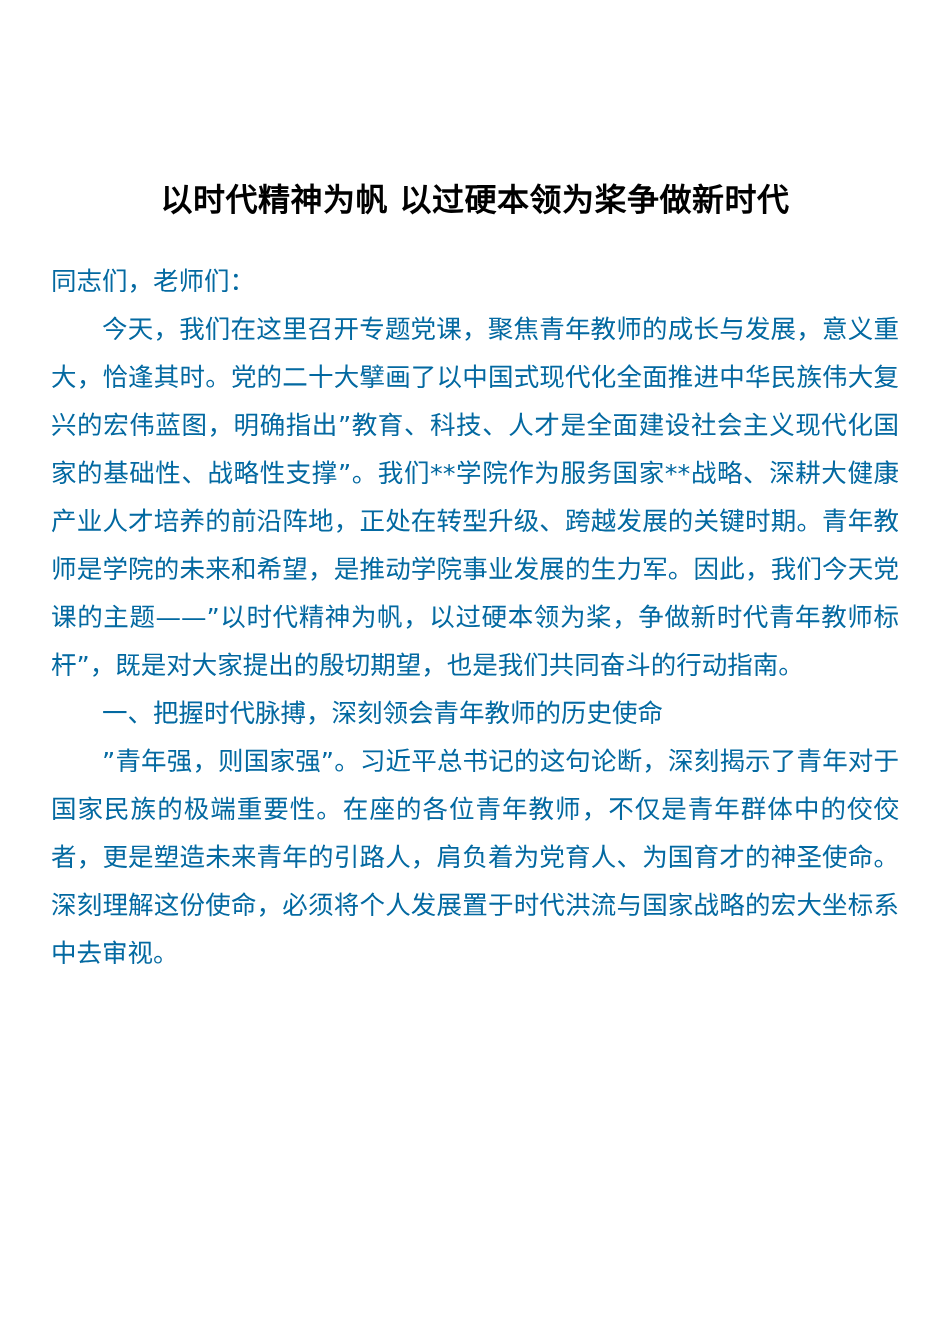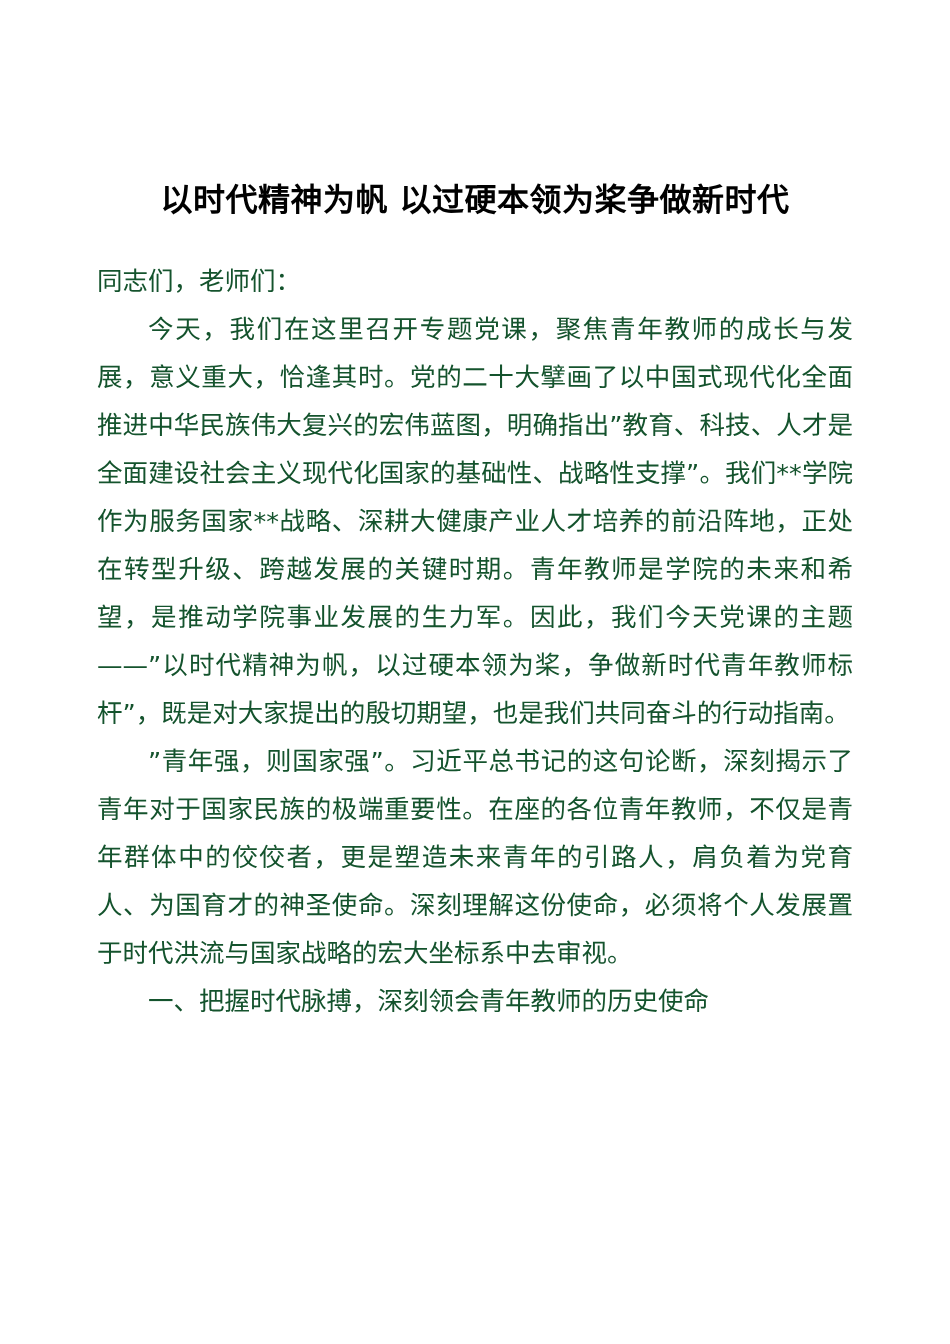--- a/index.html
+++ b/index.html
@@ -15,21 +15,21 @@
     color: #000000;
     -webkit-font-smoothing: none;
   }
 
   .page {
     position: relative;
     width: 950px;
     height: 1344px;
     background: #ffffff;
     box-sizing: border-box;
-    padding: 0 97px;
+    padding: 0 51px;
     overflow: hidden;
   }
 
   .doc-title {
     margin: 0;
     padding-top: 175px;
     font-size: 32px;
     font-weight: bold;
     line-height: 50px;
     text-align: center;
@@ -41,21 +41,21 @@
     margin-top: 32px;
   }
 
   p.para {
     margin: 0;
     font-size: 25.5px;
     line-height: 48px;
     text-align: justify;
     text-justify: inter-ideograph;
     letter-spacing: 0px;
-    color: #14532d;
+    color: #0369a1;
   }
 
   p.indent-2 {
     text-indent: 2em;
   }
 
   p.heading-para {
     text-indent: 2em;
   }
 </style>
@@ -68,19 +68,19 @@
     <span>以时代精神为帆 以过硬本领为桨争做新时代</span>
     <br>
   </h1>
 
   <div class="body-block">
 
     <p class="para">同志们，老师们：</p>
 
     <p class="para indent-2">今天，我们在这里召开专题党课，聚焦青年教师的成长与发展，意义重大，恰逢其时。党的二十大擘画了以中国式现代化全面推进中华民族伟大复兴的宏伟蓝图，明确指出”教育、科技、人才是全面建设社会主义现代化国家的基础性、战略性支撑”。我们**学院作为服务国家**战略、深耕大健康产业人才培养的前沿阵地，正处在转型升级、跨越发展的关键时期。青年教师是学院的未来和希望，是推动学院事业发展的生力军。因此，我们今天党课的主题——”以时代精神为帆，以过硬本领为桨，争做新时代青年教师标杆”，既是对大家提出的殷切期望，也是我们共同奋斗的行动指南。</p>
 
+    <p class="para heading-para">一、把握时代脉搏，深刻领会青年教师的历史使命</p>
+
     <p class="para indent-2">”青年强，则国家强”。习近平总书记的这句论断，深刻揭示了青年对于国家民族的极端重要性。在座的各位青年教师，不仅是青年群体中的佼佼者，更是塑造未来青年的引路人，肩负着为党育人、为国育才的神圣使命。深刻理解这份使命，必须将个人发展置于时代洪流与国家战略的宏大坐标系中去审视。</p>
-
-    <p class="para heading-para">一、把握时代脉搏，深刻领会青年教师的历史使命</p>
 
   </div>
 
 </div>
 
 </body></html>

